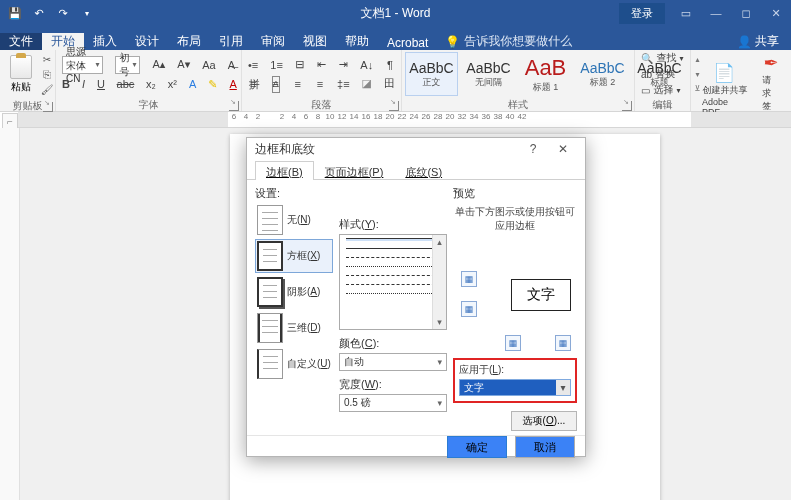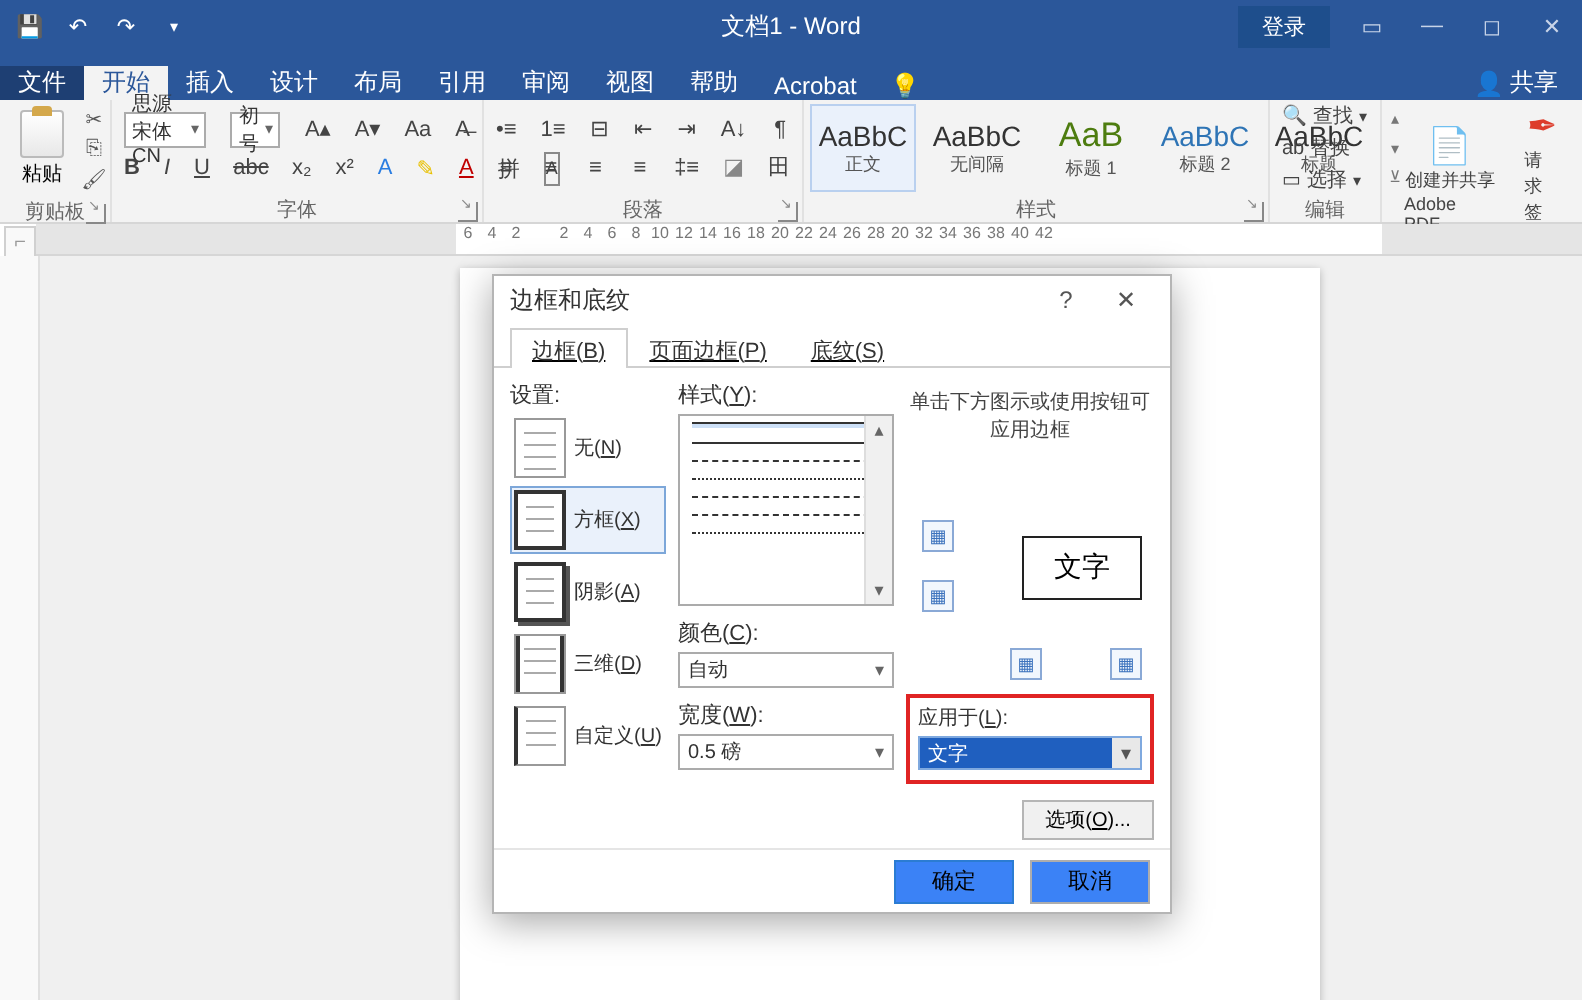--- a/index.html
+++ b/index.html
@@ -80,21 +80,21 @@
 
 .dialog { position:absolute; left:246px; top:137px; width:340px; height:320px; background:#fff; border:1px solid #b5b5b5; box-shadow: 0 4px 18px rgba(0,0,0,.35); display:flex; flex-direction:column;}
 .dlg-title { height:28px; display:flex; align-items:center; padding:0 8px; font-size:12px; color:#333;}
 .dlg-title-btns { margin-left:auto; display:flex; gap:2px;}
 .dlg-tbtn { width:28px; height:22px; display:flex; align-items:center; justify-content:center; font-size:12px; color:#555; cursor:pointer;}
 .dlg-tabs { height:24px; border-bottom:1px solid #cfcfcf; display:flex; padding-left:8px; gap:0;text-decoration:underline;}
 .dlg-tab { padding: 3px 10px 0; font-size:11px; color:#333; border:1px solid transparent; border-bottom:none; cursor:pointer; position:relative; top:1px;}
 .dlg-tab.active { border-color:#cfcfcf; background:#fff; }
 .dlg-body { flex:1; display:flex; padding:6px 8px 4px; gap:6px;}
 .col-l { width:78px; }
-.col-m { width:108px; }
+.col-m { width:108px;margin-top:31px; }
 .col-r { flex:1; }
 .sec-label { font-size:11px; color:#333; margin-bottom:2px;}
 .setting-list { display:flex; flex-direction:column; gap:2px;}
 .setting-item { display:flex; align-items:center; gap:4px; padding:2px; cursor:pointer; font-size:10px; color:#333;}
 .setting-item.sel { background:#eaf1fb; border:1px solid #7da7d9; padding:1px;}
 .setting-icon { width:26px; height:30px; background:#fff; border:1px solid #999; position:relative;}
 .setting-icon .ln { position:absolute; left:4px; right:4px; height:1px; background:#aaa; }
 .setting-icon.box { border:2px solid #333; }
 .setting-icon.shadow { box-shadow: 2px 2px 0 #555; }
 .setting-icon.stripeLR::before, .setting-icon.stripeLR::after { content:""; position:absolute; top:0; bottom:0; width:2px; background:#333;}
@@ -153,20 +153,21 @@
   <div class="tab">插入</div>
   <div class="tab">设计</div>
   <div class="tab">布局</div>
   <div class="tab">引用</div>
   <div class="tab">审阅</div>
   <div class="tab">视图</div>
   <div class="tab">帮助</div>
   <div class="tab">Acrobat</div>
   <div class="tell-me">
     <span>💡</span>
+    <span>告诉我你想要做什么</span>
   </div>
   <div class="share">
     <span>👤</span>
     <span>共享</span>
   </div>
 </div>
 
 <div class="ribbon">
 
   <div class="ribbon-group" style="width:56px">
@@ -260,21 +261,21 @@
       <div class="styles">
         <div class="style-item sel">
             <div class="style-prev">AaBbC</div>
             <div>正文</div>
           </div>
         <div class="style-item">
             <div class="style-prev">AaBbC</div>
             <div>无间隔</div>
           </div>
         <div class="style-item">
-            <div class="style-prev" style="color:#4d7c0f;font-size:17px">AaB</div>
+            <div class="style-prev" style="color:#b91c1c;font-size:22px">AaB</div>
             <div>标题 1</div>
           </div>
         <div class="style-item">
             <div class="style-prev" style="color:#2e74b5">AaBbC</div>
             <div>标题 2</div>
           </div>
         <div class="style-item">
             <div class="style-prev">AaBbC</div>
             <div>标题</div>
           </div>
@@ -455,20 +456,21 @@
           <span class="chev">▾</span>
         </div>
       <div class="sec-label" style="margin-top:6px"><span>宽度(<span class="u">W</span>):</span></div>
       <div class="combo-full">
           <span>0.5 磅</span>
           <span class="chev">▾</span>
         </div>
     </div>
 
     <div class="col-r">
+      <div class="sec-label">预览</div>
       <div class="preview-hint">单击下方图示或使用按钮可应用边框</div>
       <div class="preview-box">
         <div class="pv-btn" style="left:8px; top:32px">▦</div>
         <div class="pv-btn" style="left:8px; top:62px">▦</div>
         <div class="pv-center">文字</div>
         <div class="pv-btn" style="left:52px; top:96px">▦</div>
         <div class="pv-btn" style="left:102px; top:96px">▦</div>
       </div>
       <div class="apply-block">
         <div class="apply-label"><span>应用于(<span class="u">L</span>):</span></div>

